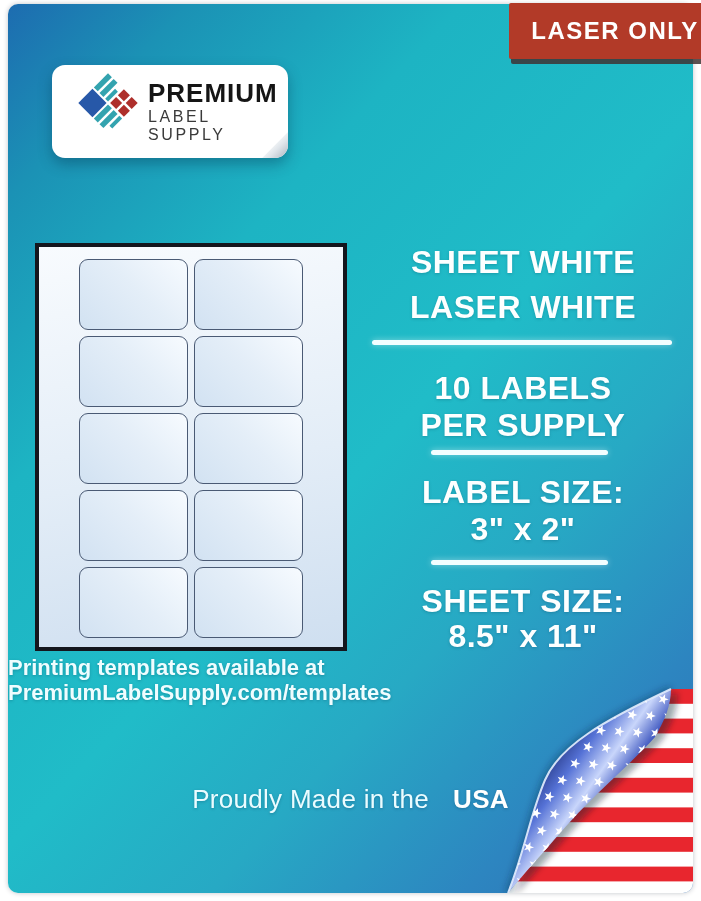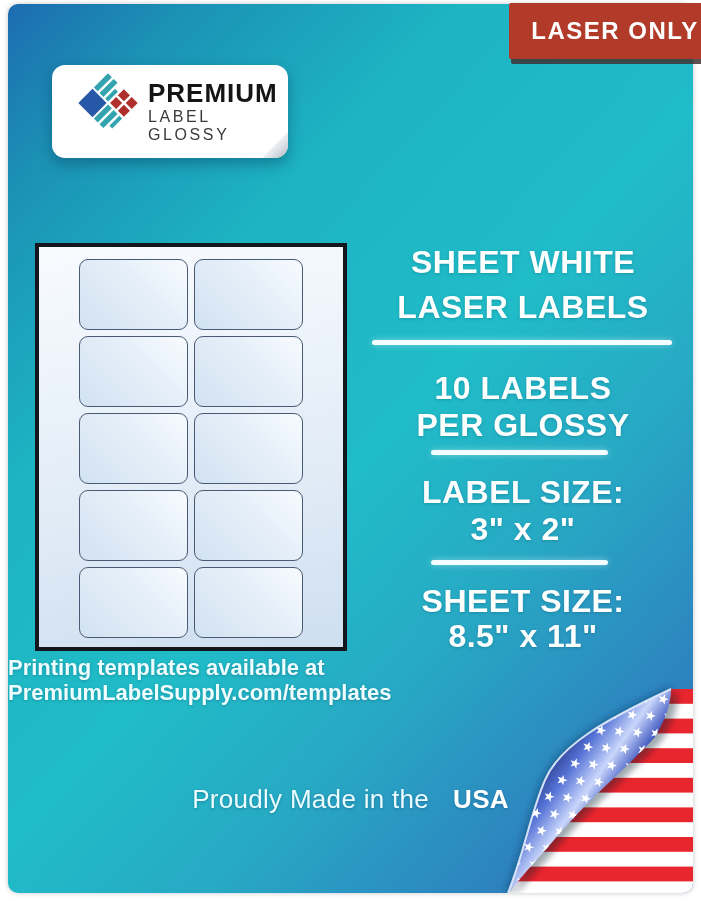--- a/index.html
+++ b/index.html
@@ -107,21 +107,21 @@
           <rect x="15" y="47" width="14" height="4" fill="#33a3af"></rect>
 
           <rect x="31.5" y="31.5" width="8.5" height="8.5" fill="#ae2f2b"></rect>
           <rect x="42.5" y="31.5" width="8.5" height="8.5" fill="#ae2f2b"></rect>
           <rect x="31.5" y="42.5" width="8.5" height="8.5" fill="#ae2f2b"></rect>
           <rect x="42.5" y="42.5" width="8.5" height="8.5" fill="#ae2f2b"></rect>
         </g>
       </svg>
       <div class="logo-text">
         <div class="l1">PREMIUM</div>
-        <div class="l2">LABEL GLOSSY</div>
+        <div class="l2">LABEL SUPPLY</div>
       </div>
       <div class="fold"></div>
     </div>
 
     <div class="sheet" id="sheetGrid">
         <div class="label-cell"></div>
         <div class="label-cell"></div>
         <div class="label-cell"></div>
         <div class="label-cell"></div>
         <div class="label-cell"></div>
@@ -132,24 +132,24 @@
         <div class="label-cell"></div>
       </div>
 
     <div class="caption">
       <div>Printing templates available at</div>
       <div>PremiumLabelSupply.com/templates</div>
     </div>
 
     <div class="specs">
       <div class="t t1">SHEET WHITE</div>
-      <div class="t t2">LASER LABELS</div>
+      <div class="t t2">LASER WHITE</div>
       <div class="hr hr1"></div>
       <div class="t t3">10 LABELS</div>
-      <div class="t t4">PER GLOSSY</div>
+      <div class="t t4">PER SUPPLY</div>
       <div class="hr hr2"></div>
       <div class="t t5">LABEL SIZE:</div>
       <div class="t t6">3" x 2"</div>
       <div class="hr hr3"></div>
       <div class="t t7">SHEET SIZE:</div>
       <div class="t t8">8.5" x 11"</div>
     </div>
 
     <div class="made">
       <span>Proudly Made in the</span><span class="usa">USA</span>

